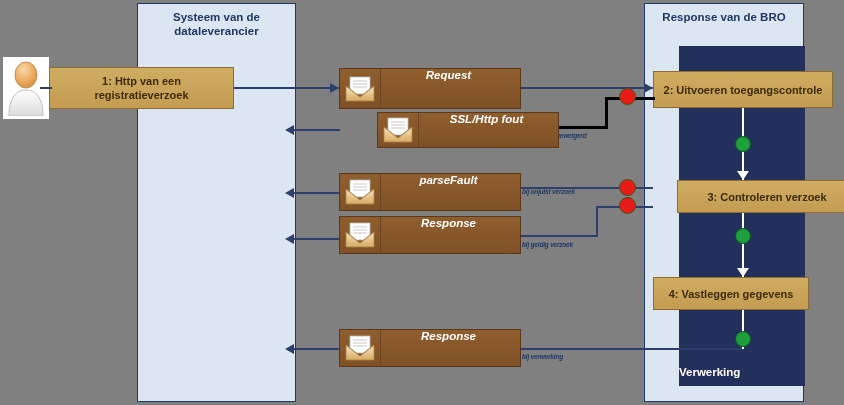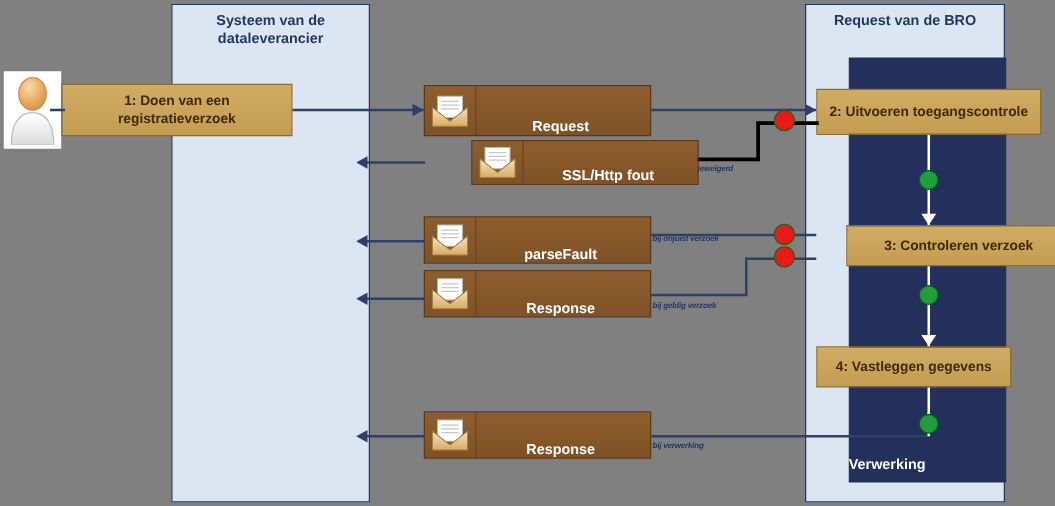--- a/index.html
+++ b/index.html
@@ -65,21 +65,22 @@
   }
 
   
   .message{
     position:absolute;
     background:#8a5a2b;
     background:linear-gradient(180deg,#8f5e2e 0%,#7f5126 100%);
     border:1px solid #5c3718;
     box-sizing:border-box;
     display:flex;
-    align-items:flex-end;
+    align-items:flex-start;
+    font-style:italic;
   }
   .message .env{
     width:40px;height:100%;
     flex:0 0 40px;
     display:flex;align-items:center;justify-content:center;
     border-right:1px solid #6b4420;
   }
   .message .mlabel{
     flex:1 1 auto;
     text-align:center;
@@ -155,21 +156,21 @@
 </head>
 <body>
 
 <div class="canvas">
 
   <div class="lane" style="left:137px;top:3px;width:159px;height:399px;">
     <div class="lane-title">Systeem van de dataleverancier</div>
   </div>
 
   <div class="lane" style="left:644px;top:3px;width:160px;height:399px;">
-    <div class="lane-title">Request van de BRO</div>
+    <div class="lane-title">Response van de BRO</div>
   </div>
 
   <div class="verwerking-block" style="left:679px;top:46px;width:126px;height:340px;">
     <div class="verwerking-label">Verwerking</div>
   </div>
 
   <div class="actor" style="left:3px;top:57px;width:46px;height:62px;">
     <svg width="40" height="56" viewBox="0 0 40 56">
       <defs>
         <radialGradient id="headg" cx="38%" cy="30%" r="75%">
@@ -181,21 +182,21 @@
           <stop offset="0%" stop-color="#ffffff"></stop>
           <stop offset="100%" stop-color="#dcdcdc"></stop>
         </linearGradient>
       </defs>
       <ellipse cx="20" cy="15" rx="11" ry="13" fill="url(#headg)" stroke="#c98e4e" stroke-width="1"></ellipse>
       <path d="M3 56 C3 38 10 30 20 30 C30 30 37 38 37 56 Z" fill="url(#bodyg)" stroke="#bdbdbd" stroke-width="1"></path>
     </svg>
   </div>
 
   <div class="activity" style="left:49px;top:67px;width:185px;height:42px;">
-    <span>1: Doen van een registratieverzoek</span>
+    <span>1: Http van een registratieverzoek</span>
   </div>
 
   <div class="activity" style="left:653px;top:71px;width:180px;height:37px;">
     <span>2: Uitvoeren toegangscontrole</span>
   </div>
 
   <div class="activity" style="left:653px;top:180px;width:180px;height:33px;margin-left:24px;">
     <span>3:  Controleren verzoek</span>
   </div>
 

